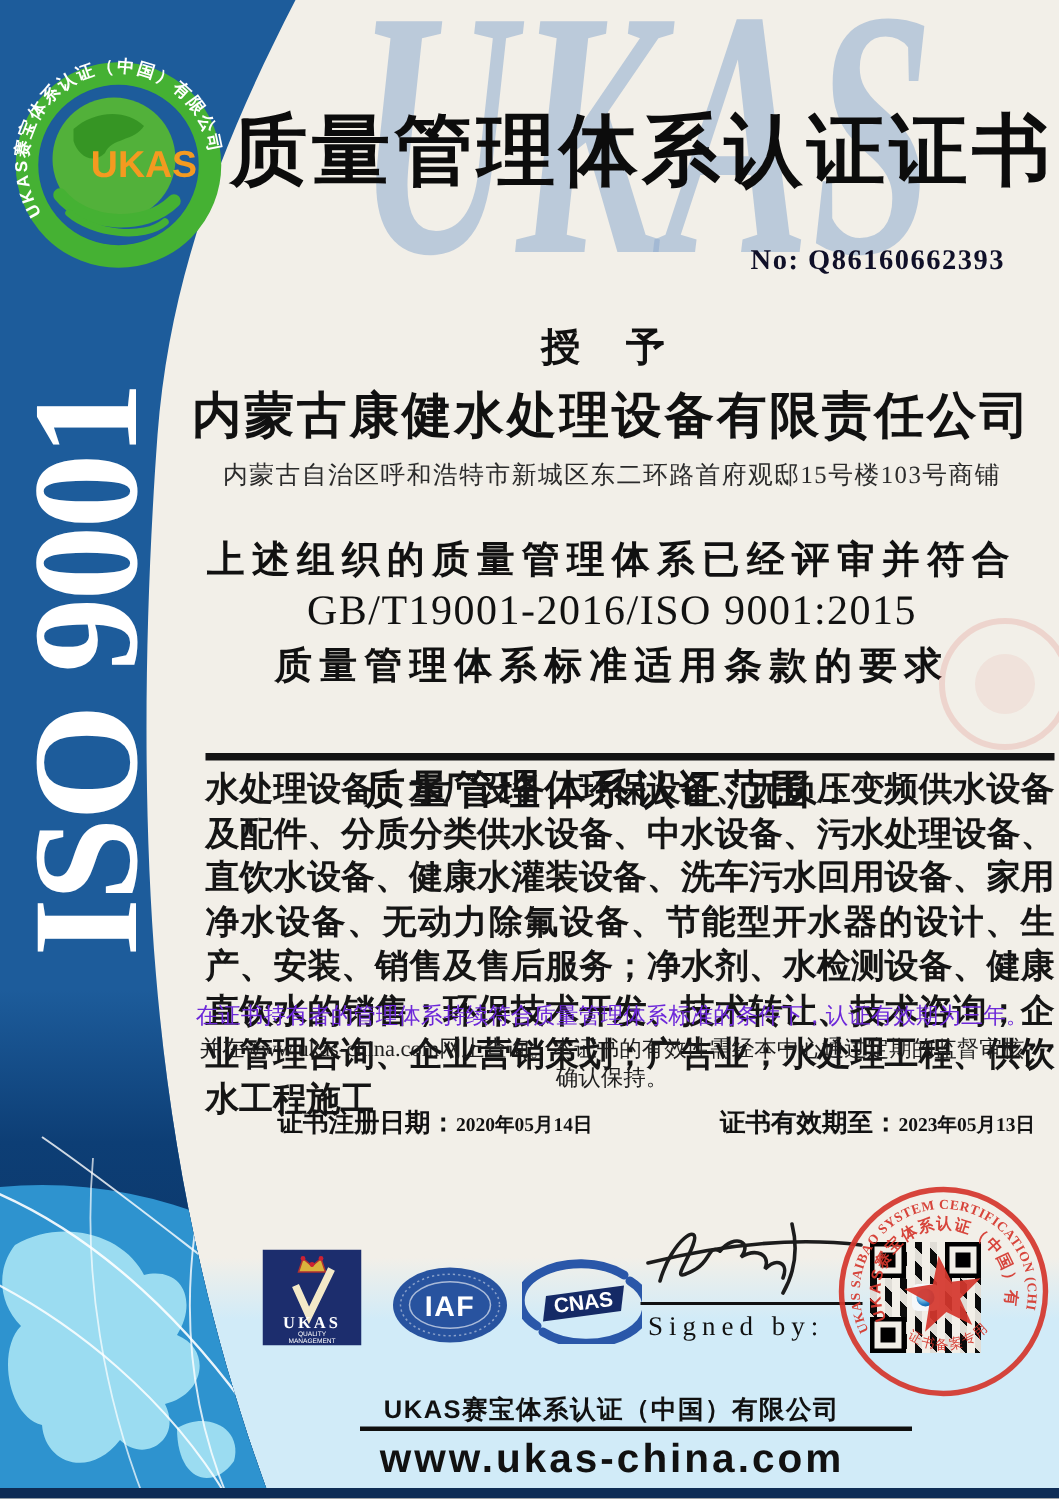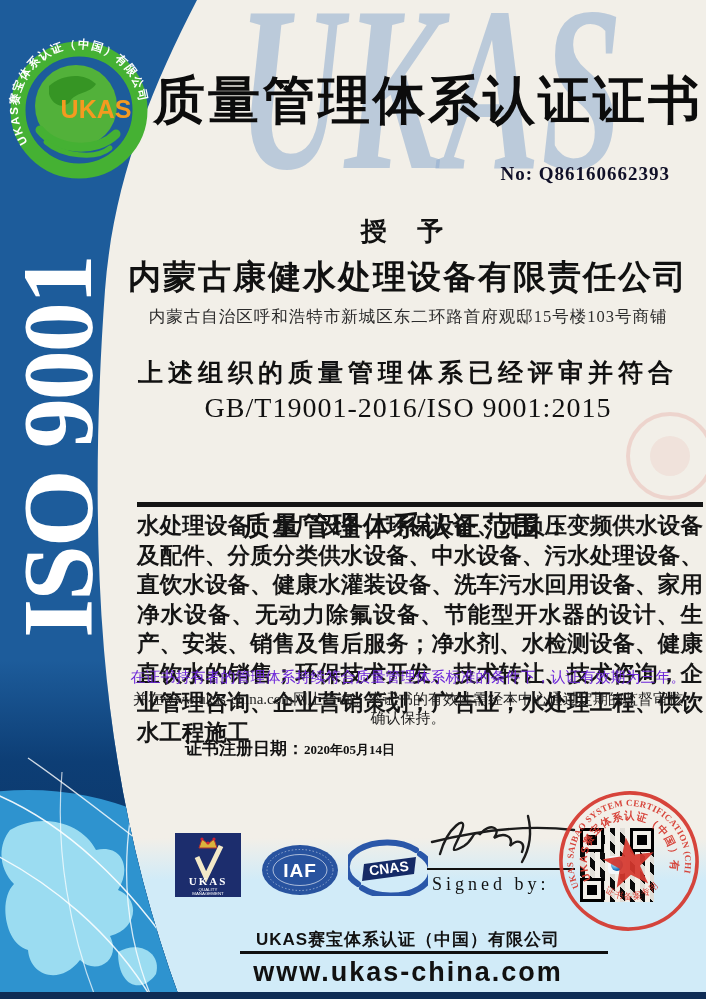--- a/index.html
+++ b/index.html
@@ -138,29 +138,33 @@
   <div id="cert-no" class="abs">
     <span>No:</span>
     <span>Q86160662393</span>
   </div>
 
   <div id="awarded" class="abs centered">授 予</div>
   <div id="company" class="abs centered">内蒙古康健水处理设备有限责任公司</div>
   <div id="address" class="abs centered">内蒙古自治区呼和浩特市新城区东二环路首府观邸15号楼103号商铺</div>
   <div id="stmt1" class="abs centered">上述组织的质量管理体系已经评审并符合</div>
   <div id="standard" class="abs centered">GB/T19001-2016/ISO 9001:2015</div>
+  <div id="stmt3" class="abs centered">质量管理体系标准适用条款的要求</div>
   <div id="scope-head" class="abs centered">质量管理体系认证范围：</div>
   <div id="scope-rule" class="abs"></div>
   <div id="scope-text" class="abs">水处理设备、水厂设备、环保设备、无负压变频供水设备及配件、分质分类供水设备、中水设备、污水处理设备、直饮水设备、健康水灌装设备、洗车污水回用设备、家用净水设备、无动力除氟设备、节能型开水器的设计、生产、安装、销售及售后服务；净水剂、水检测设备、健康直饮水的销售；环保技术开发、技术转让、技术咨询；企业管理咨询、企业营销策划；广告业；水处理工程、供饮水工程施工</div>
   <div id="note1" class="abs centered">在证书持有者的管理体系持续符合质量管理体系标准的条件下，认证有效期为三年。</div>
   <div id="note2" class="abs centered">并在www.ukas-china.com网上查询。本证书的有效性需经本中心通过定期的监督审核确认保持。</div>
 
   <div id="dates" class="abs">
     <div class="date-item">
       <span class="date-label">证书注册日期：</span><span class="date-value">2020年05月14日</span>
+    </div>
+    <div class="date-item">
+      <span class="date-label">证书有效期至：</span><span class="date-value">2023年05月13日</span>
     </div>
   </div>
 
   <svg id="faint-seal" class="abs" width="96" height="96" viewBox="0 0 96 96">
     <circle cx="48" cy="48" r="42" fill="none" stroke="#d5382e" stroke-width="4"></circle>
     <circle cx="48" cy="48" r="20" fill="#d5382e" opacity="0.5"></circle>
   </svg>
 
   <svg id="ukas-badge" class="abs" width="66" height="64" viewBox="0 0 66 64">
     <rect x="0" y="0" width="66" height="64" fill="#1c2d6d"></rect>

